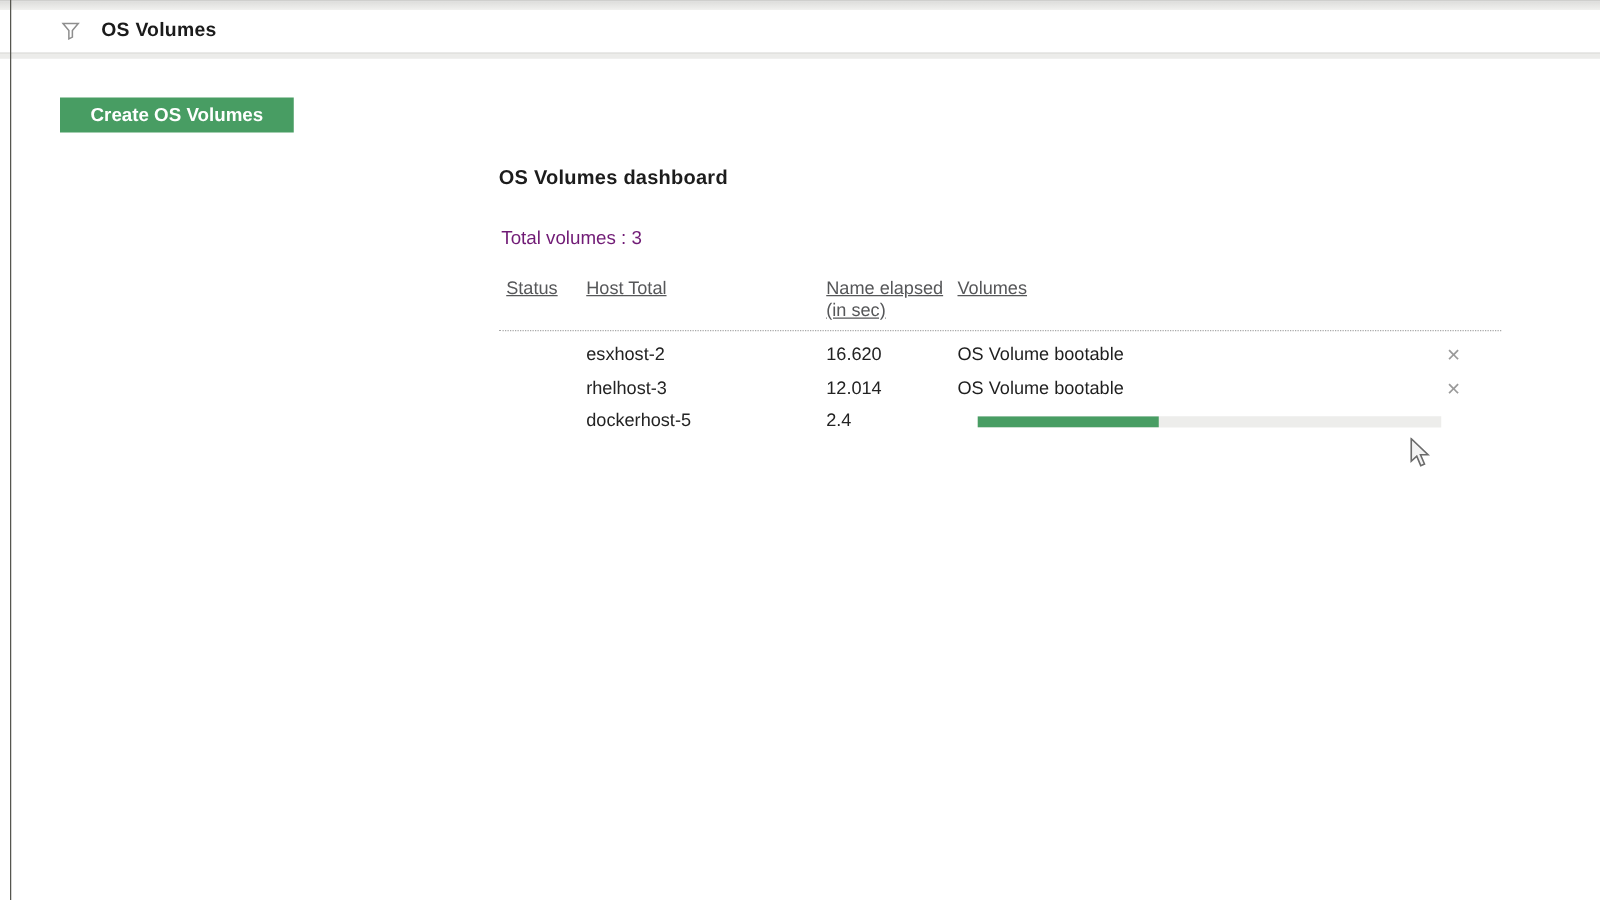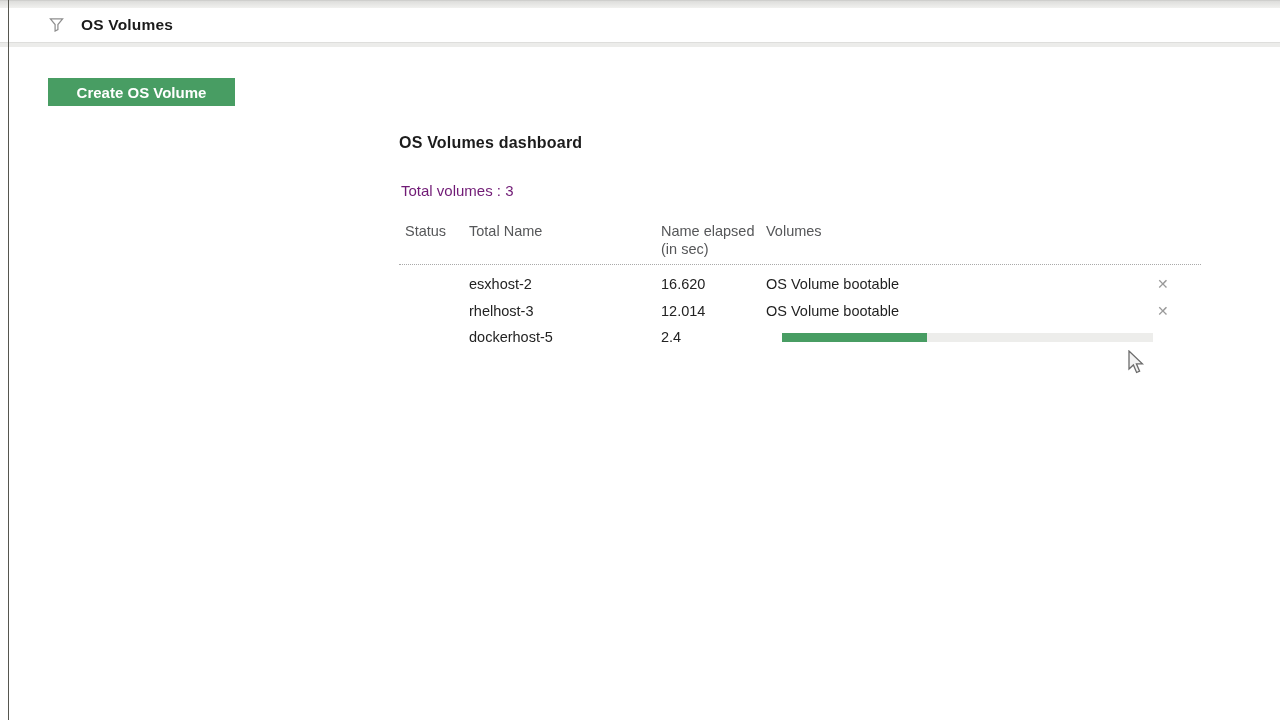--- a/index.html
+++ b/index.html
@@ -63,21 +63,21 @@
 
   
   .volumes-table {
     position: absolute; left: 399px; top: 222px; width: 802px;
   }
   .thead {
     display: grid;
     grid-template-columns: 70px 192px 105px 387px 48px;
     border-bottom: 1px dotted #a9a9a9;
     padding-bottom: 6px; min-height: 38px;
-    color: #565759; font-size: 14.5px; line-height: 18px;
+    color: #565759; font-size: 14.5px; line-height: 18px; text-decoration: underline;
   }
   .thead .th-status { padding-left: 6px; }
   .tbody { padding-top: 6px; }
   .trow {
     display: grid;
     grid-template-columns: 70px 192px 105px 387px 48px;
     height: 26.6px; align-items: center;
     font-size: 14.5px; color: #232323;
   }
   .cell-progress-text { color: #1f1f1f; }
@@ -110,29 +110,29 @@
   <div class="header-bar">
     <span class="filter-icon-wrap">
       <svg width="15" height="15" viewBox="0 0 16 16" fill="none" stroke="#8e8e8e" stroke-width="1.3">
         <path d="M1.5 2 h13 L9.5 8 v5.5 l-3 1.5 V8 Z"></path>
       </svg>
     </span>
     <div class="header-title">OS Volumes</div>
   </div>
   <div class="header-divider"></div>
 
-  <button class="create-btn" style="--accent-green:#489d63; background:#489d63;">Create OS Volume</button>
+  <button class="create-btn" style="--accent-green:#489d63; background:#489d63;">Create OS Volumes</button>
 
   <h1 class="dash-title">OS Volumes dashboard</h1>
   <div class="total-line">Total volumes : 3</div>
 
   <div class="volumes-table">
     <div class="thead">
       <div class="th-status">Status</div>
-      <div>Total Name</div>
+      <div>Host Total</div>
       <div>
         <div>Name elapsed</div>
         <div>(in sec)</div>
       </div>
       <div>Volumes</div>
       <div></div>
     </div>
 
     <div class="tbody">
 

